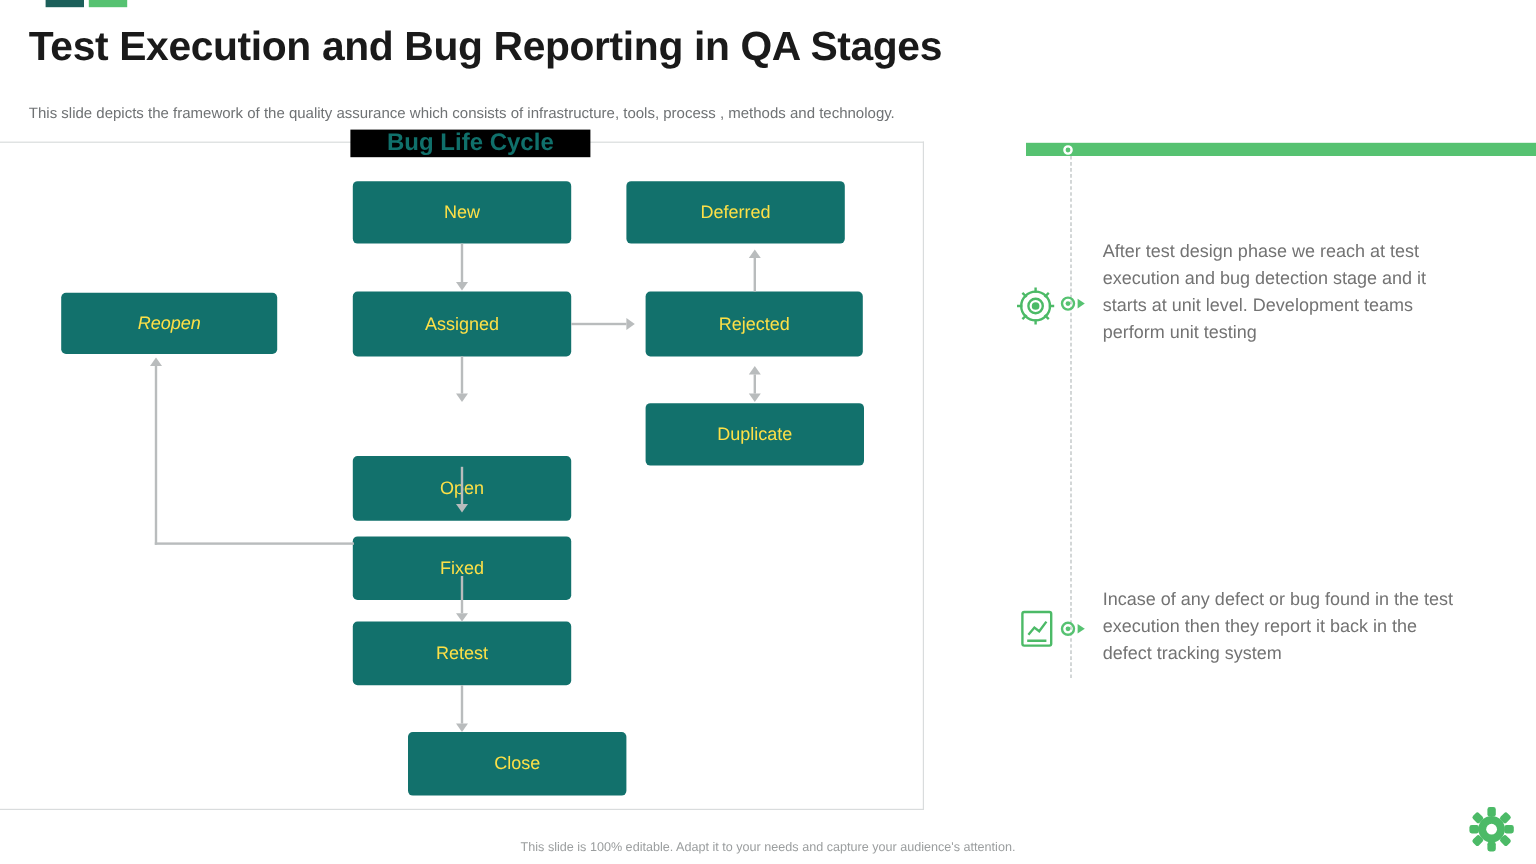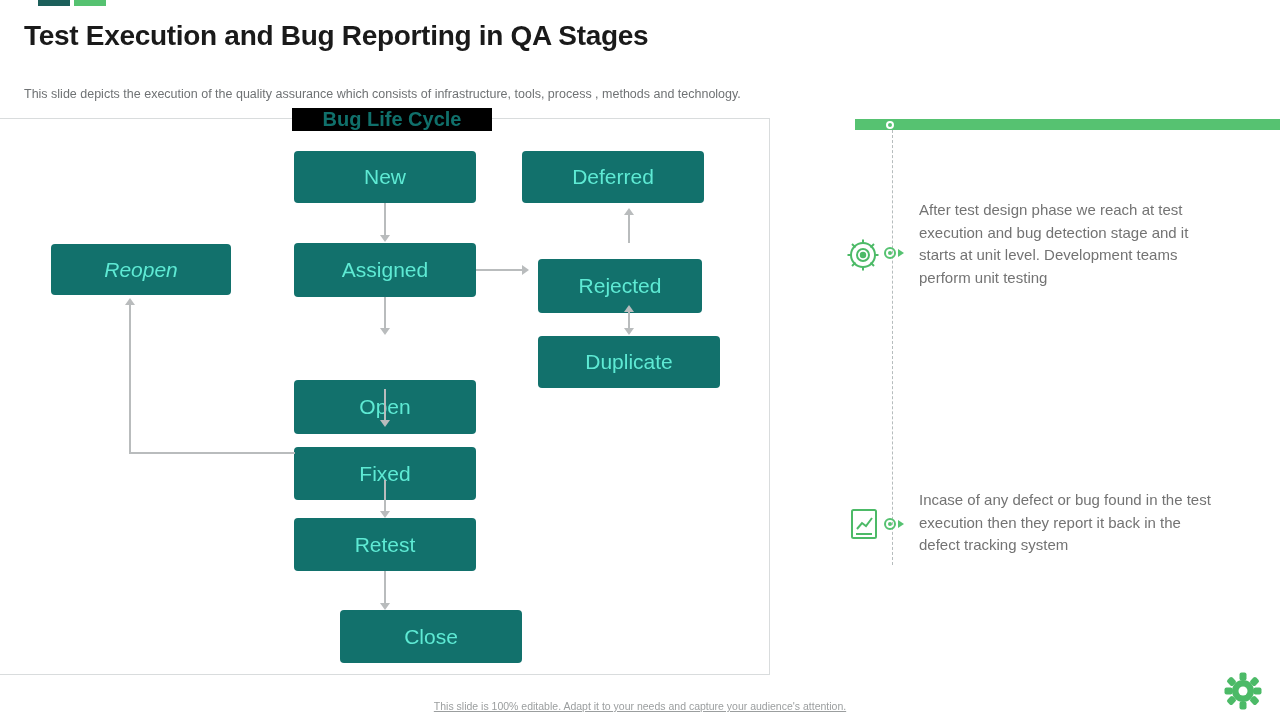--- a/index.html
+++ b/index.html
@@ -26,21 +26,21 @@
     position: absolute;
     left: 74px; top: 0;
     width: 32px; height: 6px;
     background: #56c271;
   }
 
   
   .page-title {
     position: absolute;
     left: 24px; top: 20px;
-    font-size: 28px;
+    font-size: 34px;
     font-weight: bold;
     color: #1a1a1a;
     letter-spacing: -0.3px;
     white-space: nowrap;
   }
   .page-subtitle {
     position: absolute;
     left: 24px; top: 87px;
     font-size: 12.5px;
     color: #6f7274;
@@ -67,22 +67,22 @@
     background: #000000;
     padding: 0 8px;
     box-sizing: border-box;
     z-index: 5;
   }
 
   
   .node {
     position: absolute;
     background: #12716c;
-    color: #5eead4;
-    font-size: 21px;
+    color: #fde047;
+    font-size: 15px;
     display: flex;
     align-items: center;
     justify-content: center;
     border-radius: 4px;
     box-sizing: border-box;
   }
 
   
   .arrow-v {
     position: absolute;
@@ -173,49 +173,48 @@
   }
 
   
   .footer-note {
     position: absolute;
     left: 0; top: 700px;
     width: 1280px;
     text-align: center;
     font-size: 10.5px;
     color: #9b9e9f;
-    text-decoration: underline;
   }
   .footer-gear {
     position: absolute;
     right: 18px; bottom: 10px;
     width: 38px; height: 38px;
   }
 </style>
 </head>
 <body>
 
 <div class="top-bar-dark"></div>
 <div class="top-bar-green"></div>
 
 <div class="page-title">Test Execution and Bug Reporting in QA Stages</div>
-<div class="page-subtitle">This slide depicts the execution of the quality assurance which consists of infrastructure, tools, process , methods and technology.</div>
+<div class="page-subtitle">This slide depicts the framework of the quality assurance which consists of infrastructure, tools, process , methods and technology.</div>
 
 <div class="left-panel"></div>
 <div class="panel-title">Bug Life Cycle</div>
 
 <div class="node" style="left:294px; top:151px; width:182px; height:52px;">New</div>
 
 <div class="node" style="left:522px; top:151px; width:182px; height:52px;">Deferred</div>
 
 <div class="node" style="left:51px; top:244px; width:180px; height:51px;font-style:italic;">Reopen</div>
 
 <div class="node" style="left:294px; top:243px; width:182px; height:54px;">Assigned</div>
 
-<div class="node" style="left:538px; top:259px; width:164px; height:54px;">Rejected</div>
+<div class="node" style="left:538px; top:243px; width:181px; height:54px;">Rejected</div>
 
 <div class="node" style="left:294px; top:335px; width:182px; height:54px;margin-top:45px;">Open</div>
 
 <div class="node" style="left:538px; top:336px; width:182px; height:52px;">Duplicate</div>
 
 <div class="node" style="left:294px; top:447px; width:182px; height:53px;">Fixed</div>
 
 <div class="node" style="left:294px; top:518px; width:182px; height:53px;">Retest</div>
 
 <div class="node" style="left:294px; top:610px; width:182px; height:53px;margin-left:46px;">Close</div>

